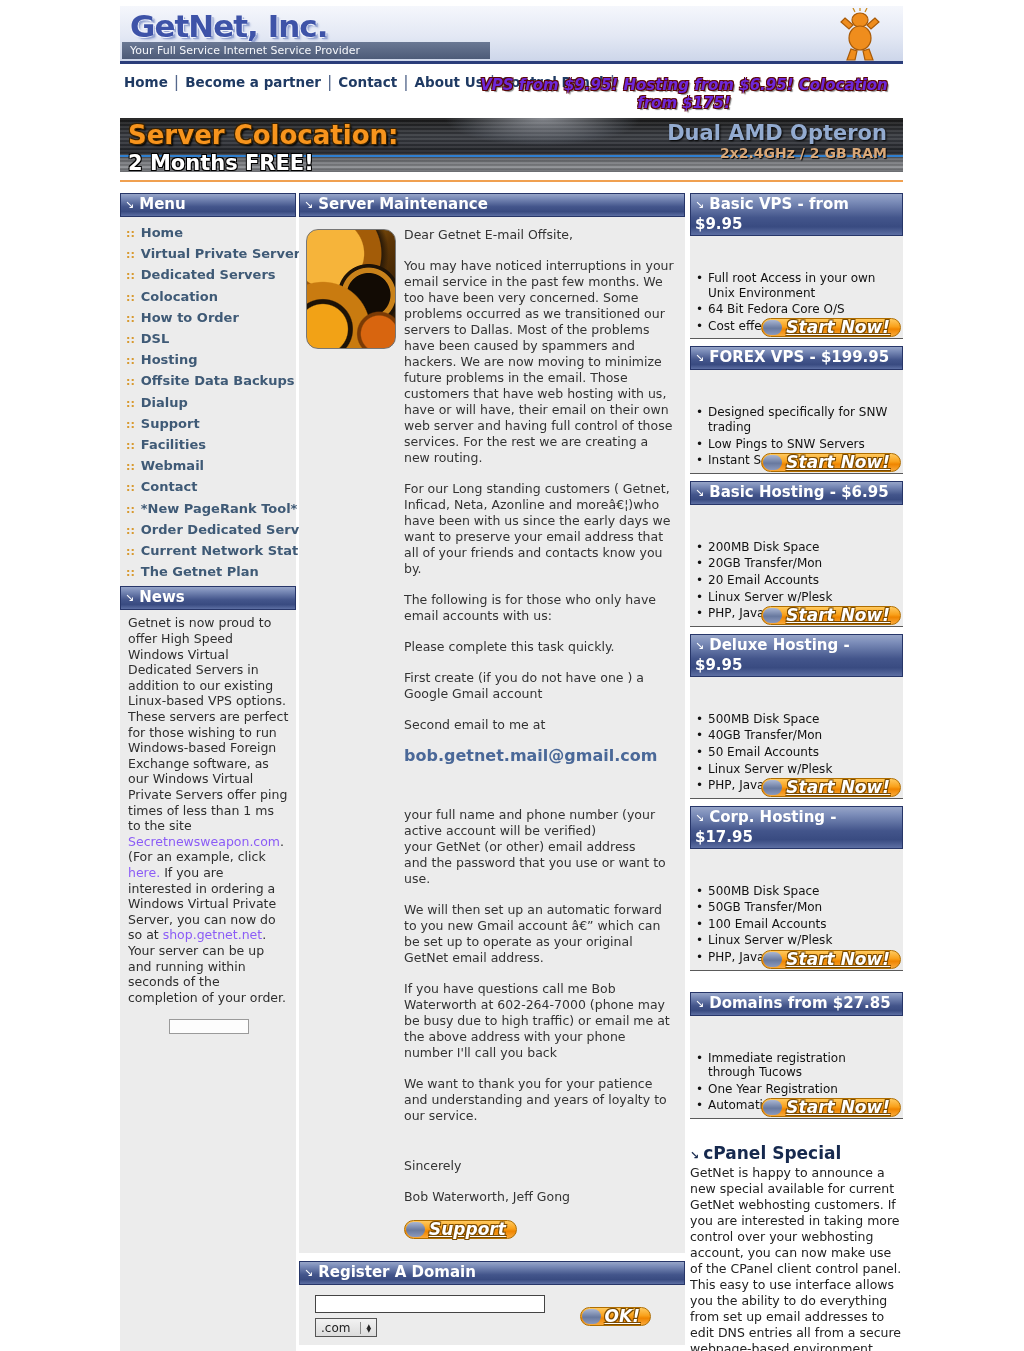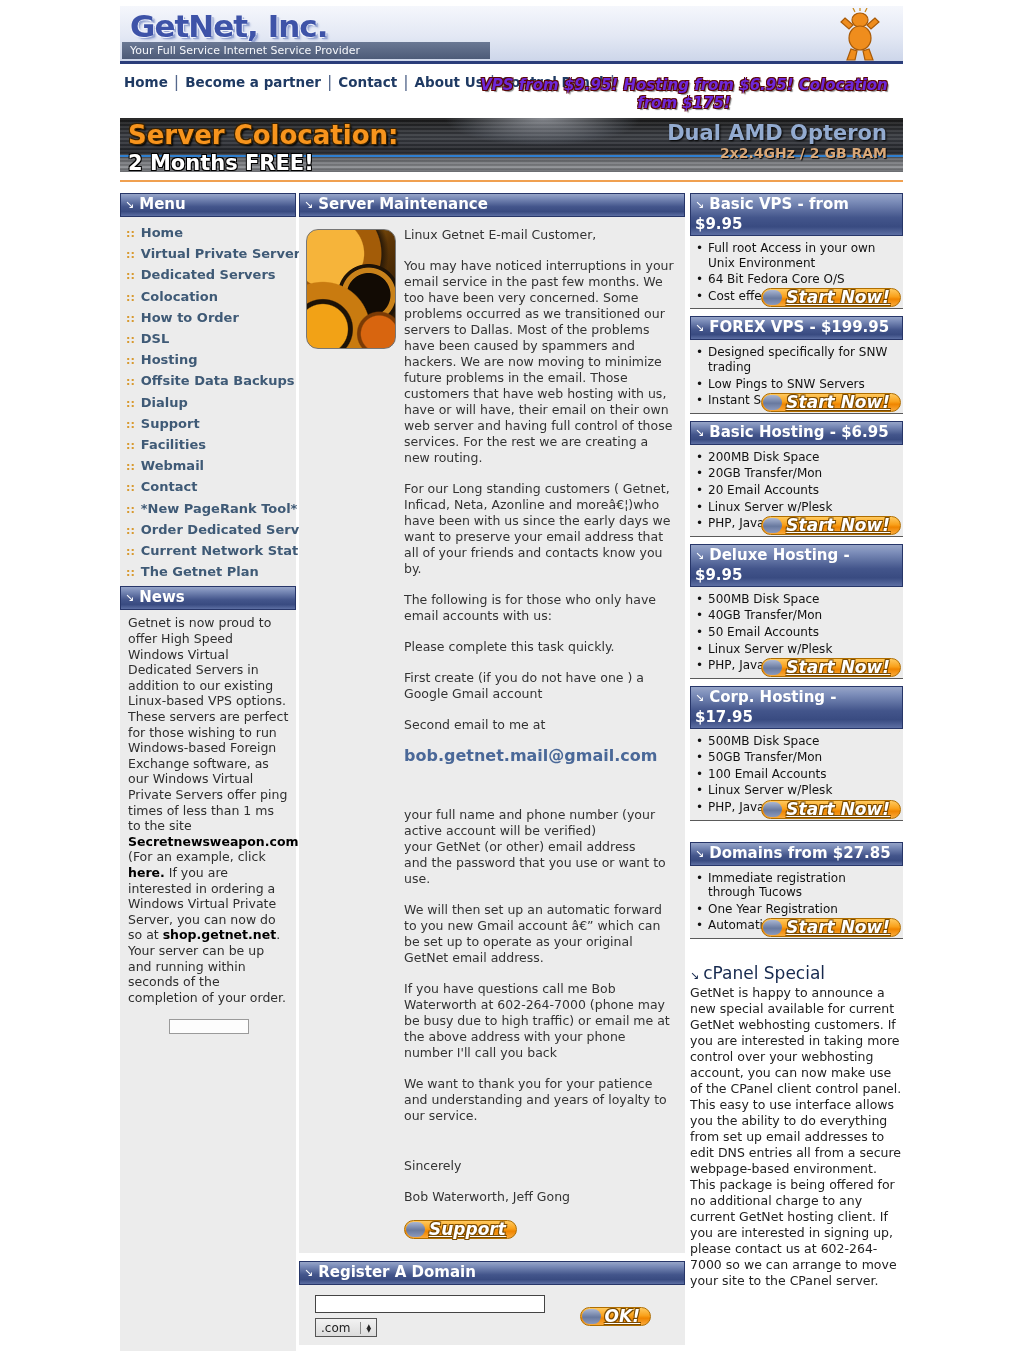--- a/index.html
+++ b/index.html
@@ -49,21 +49,21 @@
          border:1px solid #273669; color:#fff; font-weight:bold; font-size:15px; padding:1px 4px; line-height:19px; }
   .bar .arrow { font-size:11px; font-weight:normal; margin-right:5px; position:relative; top:-1px; }
 
   
   .menu { list-style:none; padding:5px 4px 4px 6px; }
   .menu li { line-height:19.2px; white-space:nowrap; }
   .menu .mbul { color:#d89a30; font-weight:bold; font-size:11px; margin-right:6px; }
   .menu a { color:#3f5a76; font-weight:bold; font-size:13px; text-decoration:none; }
 
   .news-body { padding:5px 7px 4px 8px; font-size:12.5px; line-height:15.6px; color:#2e2e2e; }
-  .news-body a { color:#000000; font-weight:bold; text-decoration:none; }
+  .news-body a { color:#8b5cf6; font-weight:normal; text-decoration:none; }
   .news-input { display:block; margin:14px auto 0 auto; width:80px; height:15px; border:1px solid #9a9a9a; background:#fdfdfd; }
 
   
   .section-body { background:#ececec; }
   .letter { position:relative; padding:10px 8px 14px 105px; font-size:12.5px; line-height:16px; color:#333; }
   .letter p { margin-bottom:15px; white-space:pre-line; }
   .gears { position:absolute; left:7px; top:12px; width:90px; height:120px; border-radius:12px; border:1px solid #777;
            background:
              radial-gradient(circle at 82% 88%, #d8650f 14%, #7a3a05 15% 17%, transparent 18%),
              radial-gradient(circle at 18% 84%, #f2a216 20%, #1d1206 21% 24%, #c97b10 25% 38%, transparent 39%),
@@ -88,25 +88,25 @@
   .tld-select { margin-top:5px; width:62px; height:19px; border:1px solid #555; background:linear-gradient(180deg,#f2f2f2,#dcdcdc);
                 display:flex; align-items:center; font-size:12px; color:#222; cursor:pointer;gap:10px; }
   .tld-select .tld { flex:1; padding-left:5px; }
   .tld-select .spin { width:17px; border-left:1px solid #888; text-align:center; font-size:6px; line-height:4px; color:#222; padding:2px 0; }
   .reg-right { margin-left:auto; margin-right:20px; display:flex; align-items:center; }
 
   .gap8 { height:8px; } .gap10 { height:10px; }
 
   
   .box { background:#ececec; border-bottom:1px solid #5a5a5a; margin-bottom:7px; position:relative; }
-  .box ul { list-style:none; padding:5px 10px 3px 6px; }
+  .box ul { list-style:none; padding:5px 10px 3px 6px;margin-top:30px; }
   .box li { font-size:12px; line-height:14.6px; color:#111; padding-left:12px; position:relative; margin-bottom:2px; }
   .box li::before { content:"•"; position:absolute; left:0; top:0; color:#111; }
   .box .startnow { position:absolute; right:2px; bottom:1px; }
-  .cpanel-title { color:#16294e; font-size:17px; font-weight:normal; margin:24px 0 2px 0; }
+  .cpanel-title { color:#16294e; font-size:17px; font-weight:bold; margin:24px 0 2px 0; }
   .cpanel-title .arrow { color:#16294e; font-size:11px; margin-right:4px; }
   .cpanel-text { font-size:12.5px; line-height:16px; color:#222; }
 </style>
 </head>
 <body>
 
 <div class="page">
   <div class="site">
 
     <div class="header">
@@ -174,21 +174,21 @@
           <input class="news-input" style="">
         </div>
 
       </div>
 
       <div class="col-main">
         <div class="bar"><span class="arrow">↘</span><span>Server Maintenance</span></div>
         <div class="section-body letter">
           <div class="gears"></div>
           <div>
-              <p>Linux Getnet E-mail Customer,</p>
+              <p>Dear Getnet E-mail Offsite,</p>
               <p>You may have noticed interruptions in your email service in the past few months.  We too have been very concerned.  Some problems occurred as we transitioned our servers to Dallas.  Most of the  problems have been caused by spammers and hackers.  We are now moving to minimize future problems in the email.  Those customers that have web hosting with us, have or will have, their email on their own web server and having full control of those services.  For the rest we are creating a new routing.</p>
               <p>For our Long standing customers ( Getnet, Inficad, Neta, Azonline and moreâ€¦)who have been with us since the early days we want to preserve your email address that all of your friends and contacts know you by.</p>
               <p>The following is for those who only have email accounts with us:</p>
               <p>Please complete this task quickly.</p>
               <p>First create (if you do not have one ) a Google Gmail account</p>
               <p>Second email to me at</p>
             </div>
           <p><a href="#" class="email-link">bob.getnet.mail@gmail.com</a></p>
           <p class="gap-top">your full name and phone number (your active account will be verified)
 your GetNet (or other) email address

